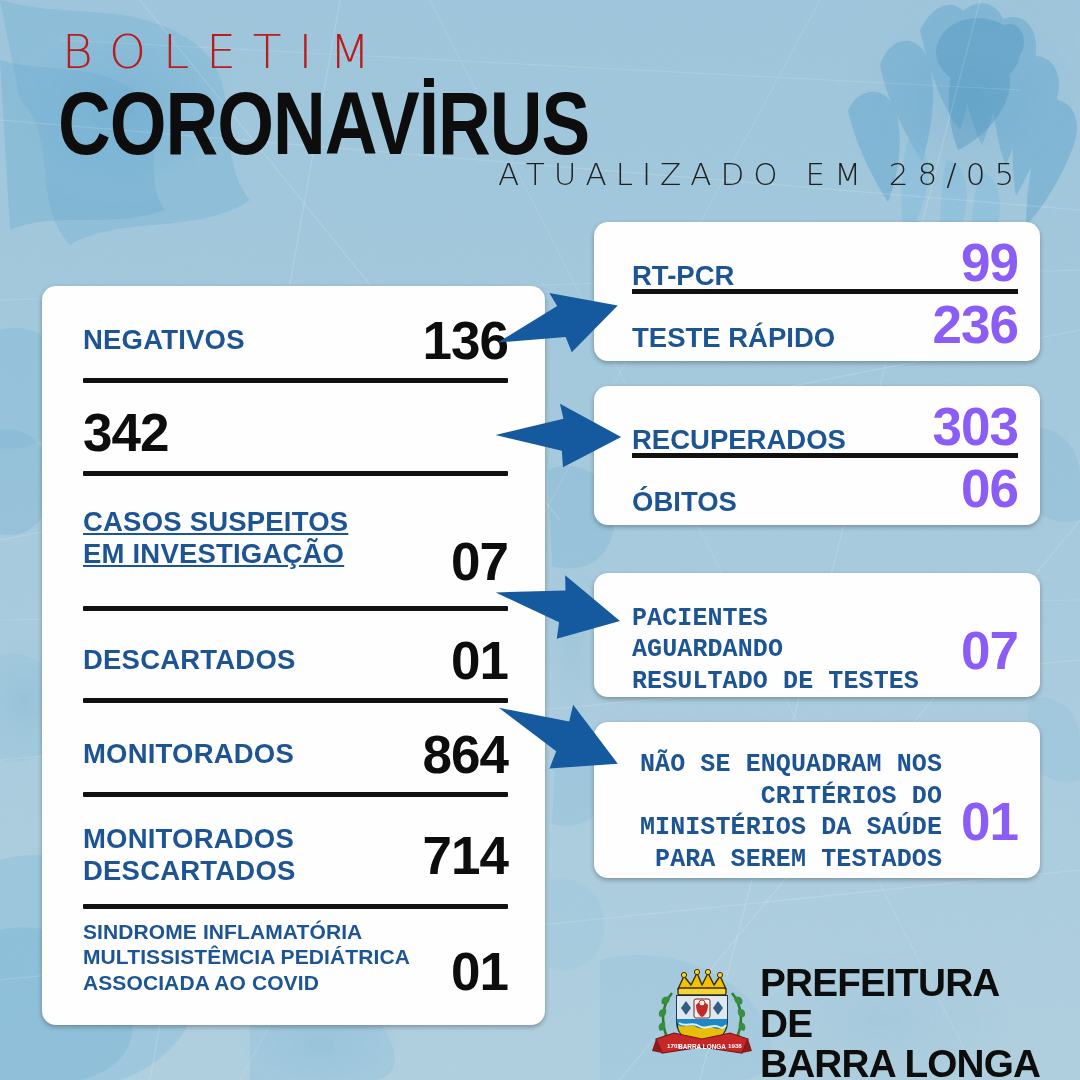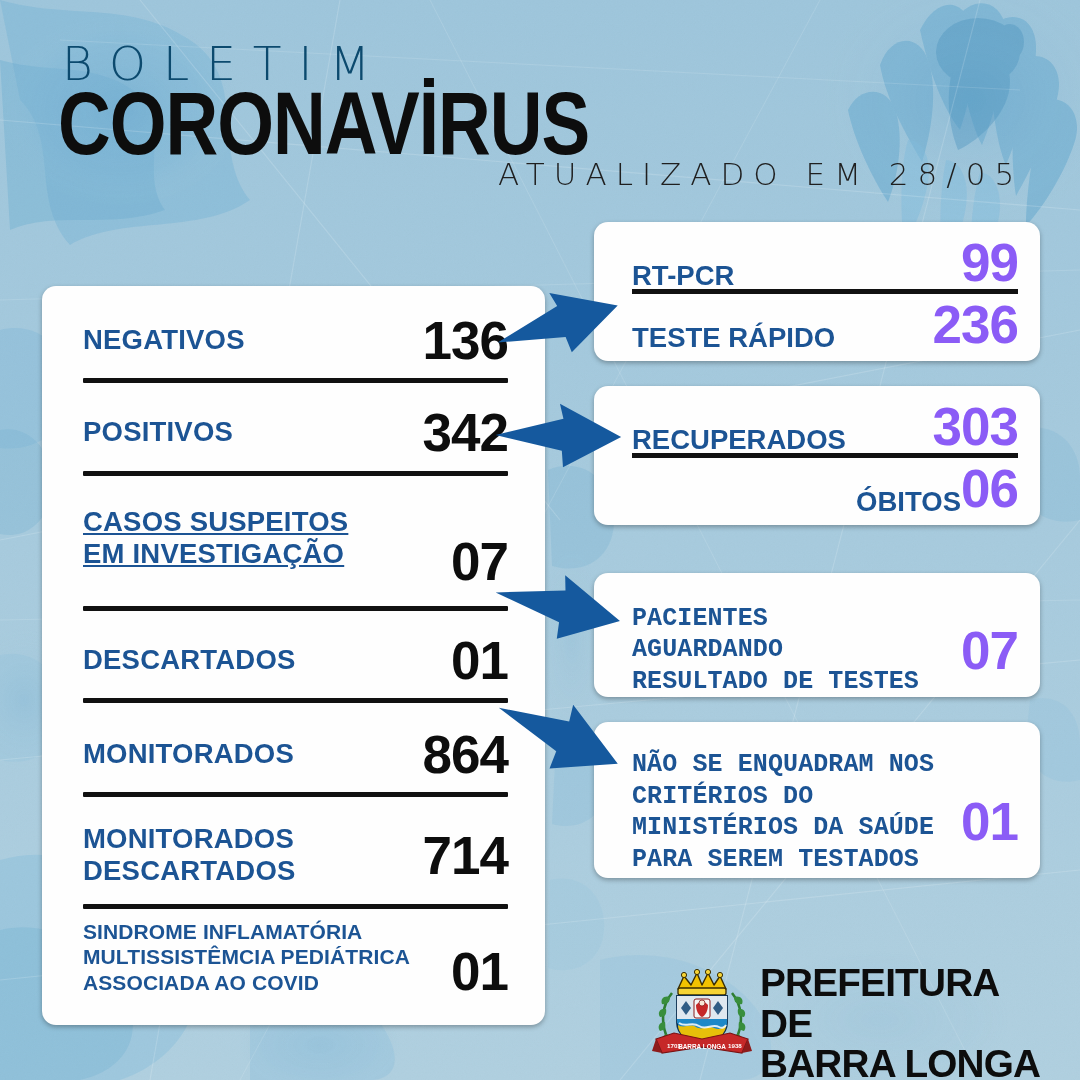--- a/index.html
+++ b/index.html
@@ -14,23 +14,23 @@
   
   #bg { position:absolute; inset:0; z-index:0; }
   #bg svg { display:block; width:1080px; height:1080px; }
 
   .scratch { stroke:#ffffff; stroke-opacity:.16; fill:none; }
 
   
   .header { position:absolute; left:0; top:0; width:1080px; height:215px; z-index:4; }
 
   .boletim {
-    position:absolute; left:62px; top:40px;
+    position:absolute; left:62px; top:28px;
     font-size:47px; letter-spacing:17px; font-weight:300;
-    color:#0c4a6e; line-height:1;
+    color:#b91c1c; line-height:1;
     font-family:"DejaVu Sans", sans-serif;
   }
   .coronavirus {
     position:absolute; left:58px; top:78px;
     font-size:73px; font-weight:700; letter-spacing:-1px;
     color:#0d0d0d; line-height:1;
     font-family:"Liberation Sans", sans-serif;
     transform:scaleY(1.22); transform-origin:left top;
   }
   .atualizado {
@@ -226,21 +226,20 @@
 
 <div class="card" id="card-left">
   <div class="rowlist">
 
     <div class="srow" style="top:28px;height:52px;">
       <div class="lab">NEGATIVOS</div>
       <div class="val">136</div>
     </div>
 
     <div class="srow" style="top:120px;height:52px;">
-      <div class="lab">POSITIVOS</div>
       <div class="val">342</div>
     </div>
 
     <div class="srow" style="top:198px;height:108px;">
       <div class="lab" style="max-width:300px;text-decoration:underline;">CASOS SUSPEITOS EM INVESTIGAÇÃO</div>
       <div class="val" style="align-self:flex-end;margin-bottom:4px;">07</div>
     </div>
 
     <div class="srow" style="top:348px;height:52px;">
       <div class="lab">DESCARTADOS</div>
@@ -283,35 +282,35 @@
     <div class="val">236</div>
   </div>
 </div>
 
 <div class="card" id="card-r2">
   <div class="rrow" style="top:14px;height:52px;">
     <div class="lab">RECUPERADOS</div>
     <div class="val">303</div>
   </div>
   <div class="rhr" style="top:67px;"></div>
-  <div class="rrow" style="top:76px;height:52px;justify-content:flex-end;">
+  <div class="rrow" style="top:76px;height:52px;">
     <div class="lab">ÓBITOS</div>
     <div class="val">06</div>
   </div>
 </div>
 
 <div class="card" id="card-r3">
   <div class="rrow tiny" style="top:22px;height:82px;">
     <div class="lab" style="max-width:300px;">PACIENTES AGUARDANDO RESULTADO DE TESTES</div>
     <div class="val" style="align-self:flex-end;">07</div>
   </div>
 </div>
 
 <div class="card" id="card-r4">
-  <div class="rrow tiny" style="top:20px;height:112px;">
+  <div class="rrow tiny" style="top:20px;height:112px;text-align:right;">
     <div class="lab" style="max-width:310px;">NÃO SE ENQUADRAM NOS CRITÉRIOS DO MINISTÉRIOS DA SAÚDE PARA SEREM TESTADOS</div>
     <div class="val" style="align-self:flex-end;margin-bottom:6px;">01</div>
   </div>
 </div>
 
 <div class="arrow" style="left:494px;top:286px;width:132px;height:84px;">
   <svg viewBox="0 0 132 84" xmlns="http://www.w3.org/2000/svg">
     <path d="M2,42 L66,14 L60,0 L126,22 L74,62 L70,46 Z" fill="#15599e" transform="translate(0,6) rotate(-8 64 34)"></path>
   </svg>
 </div>

